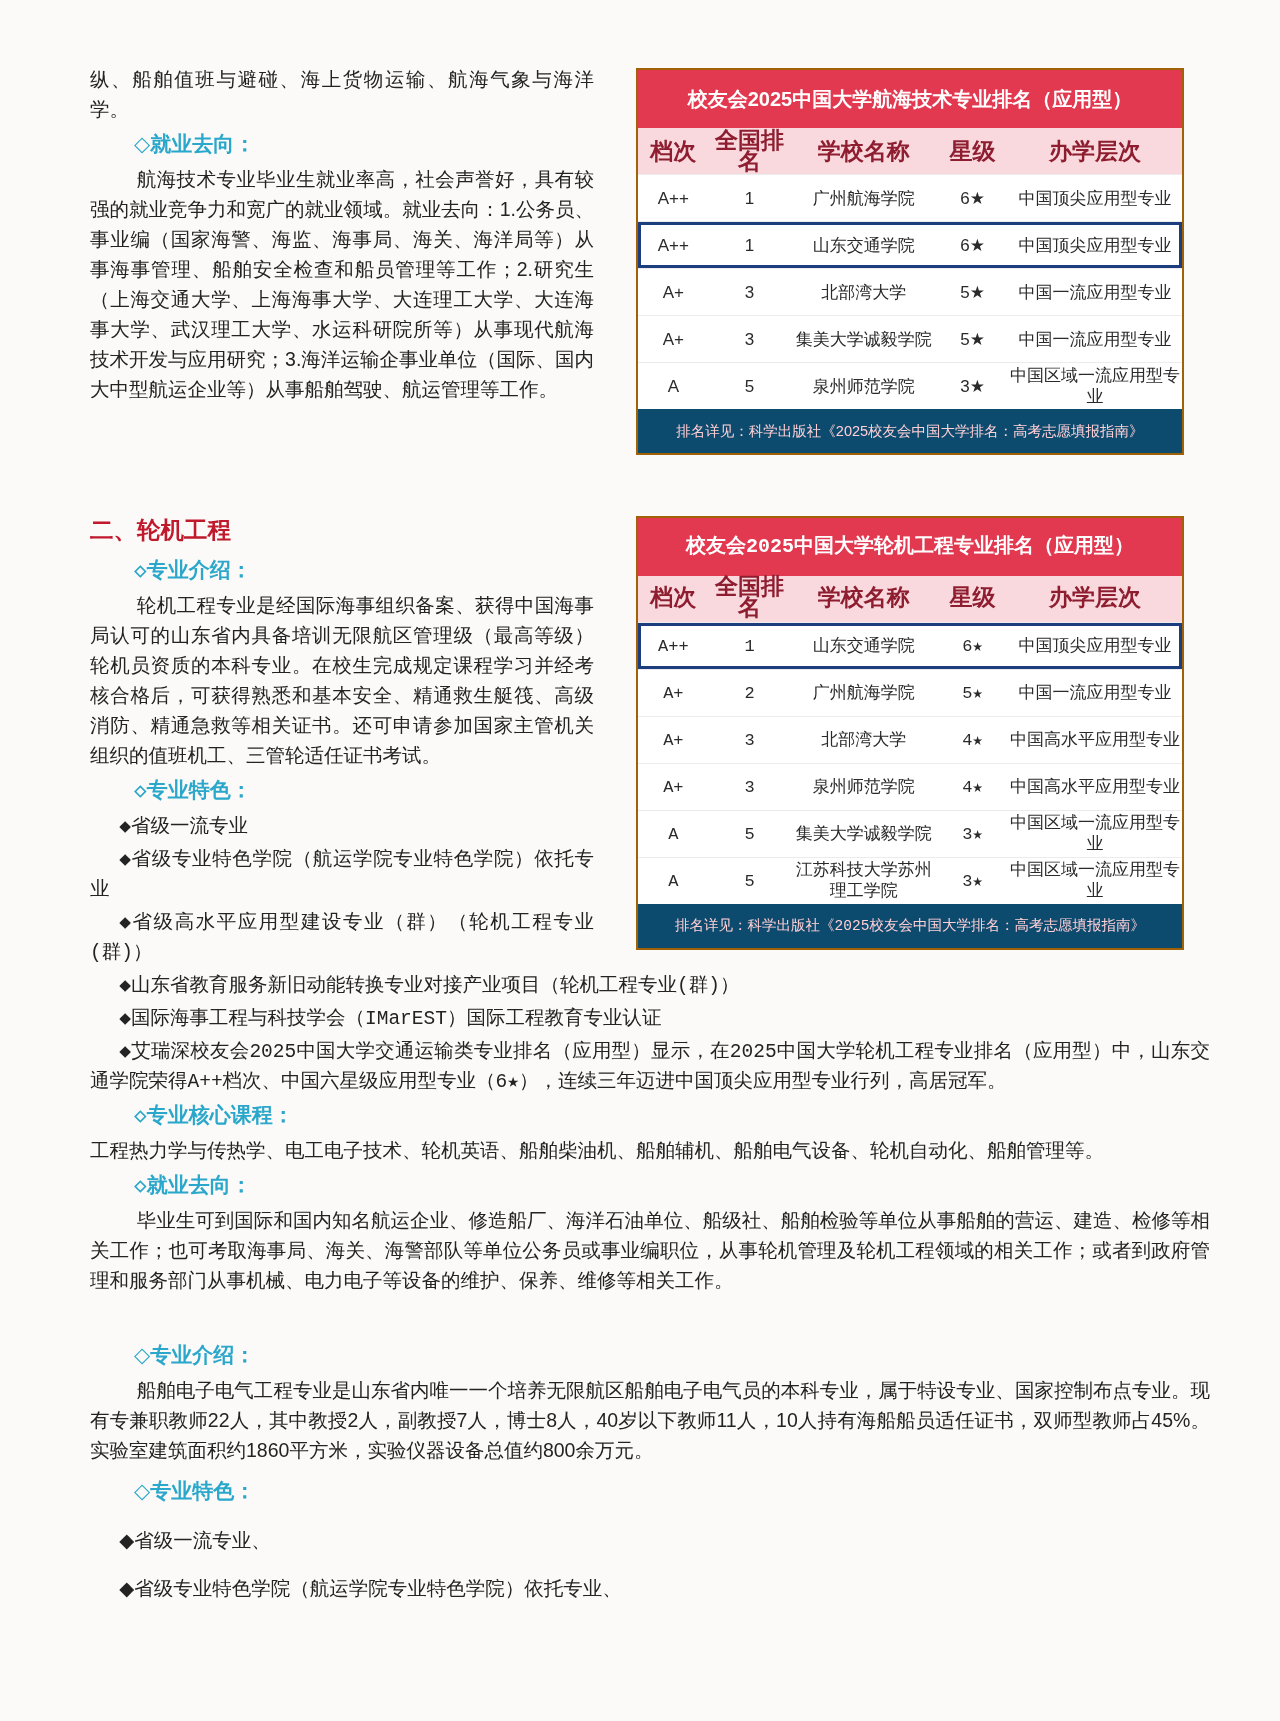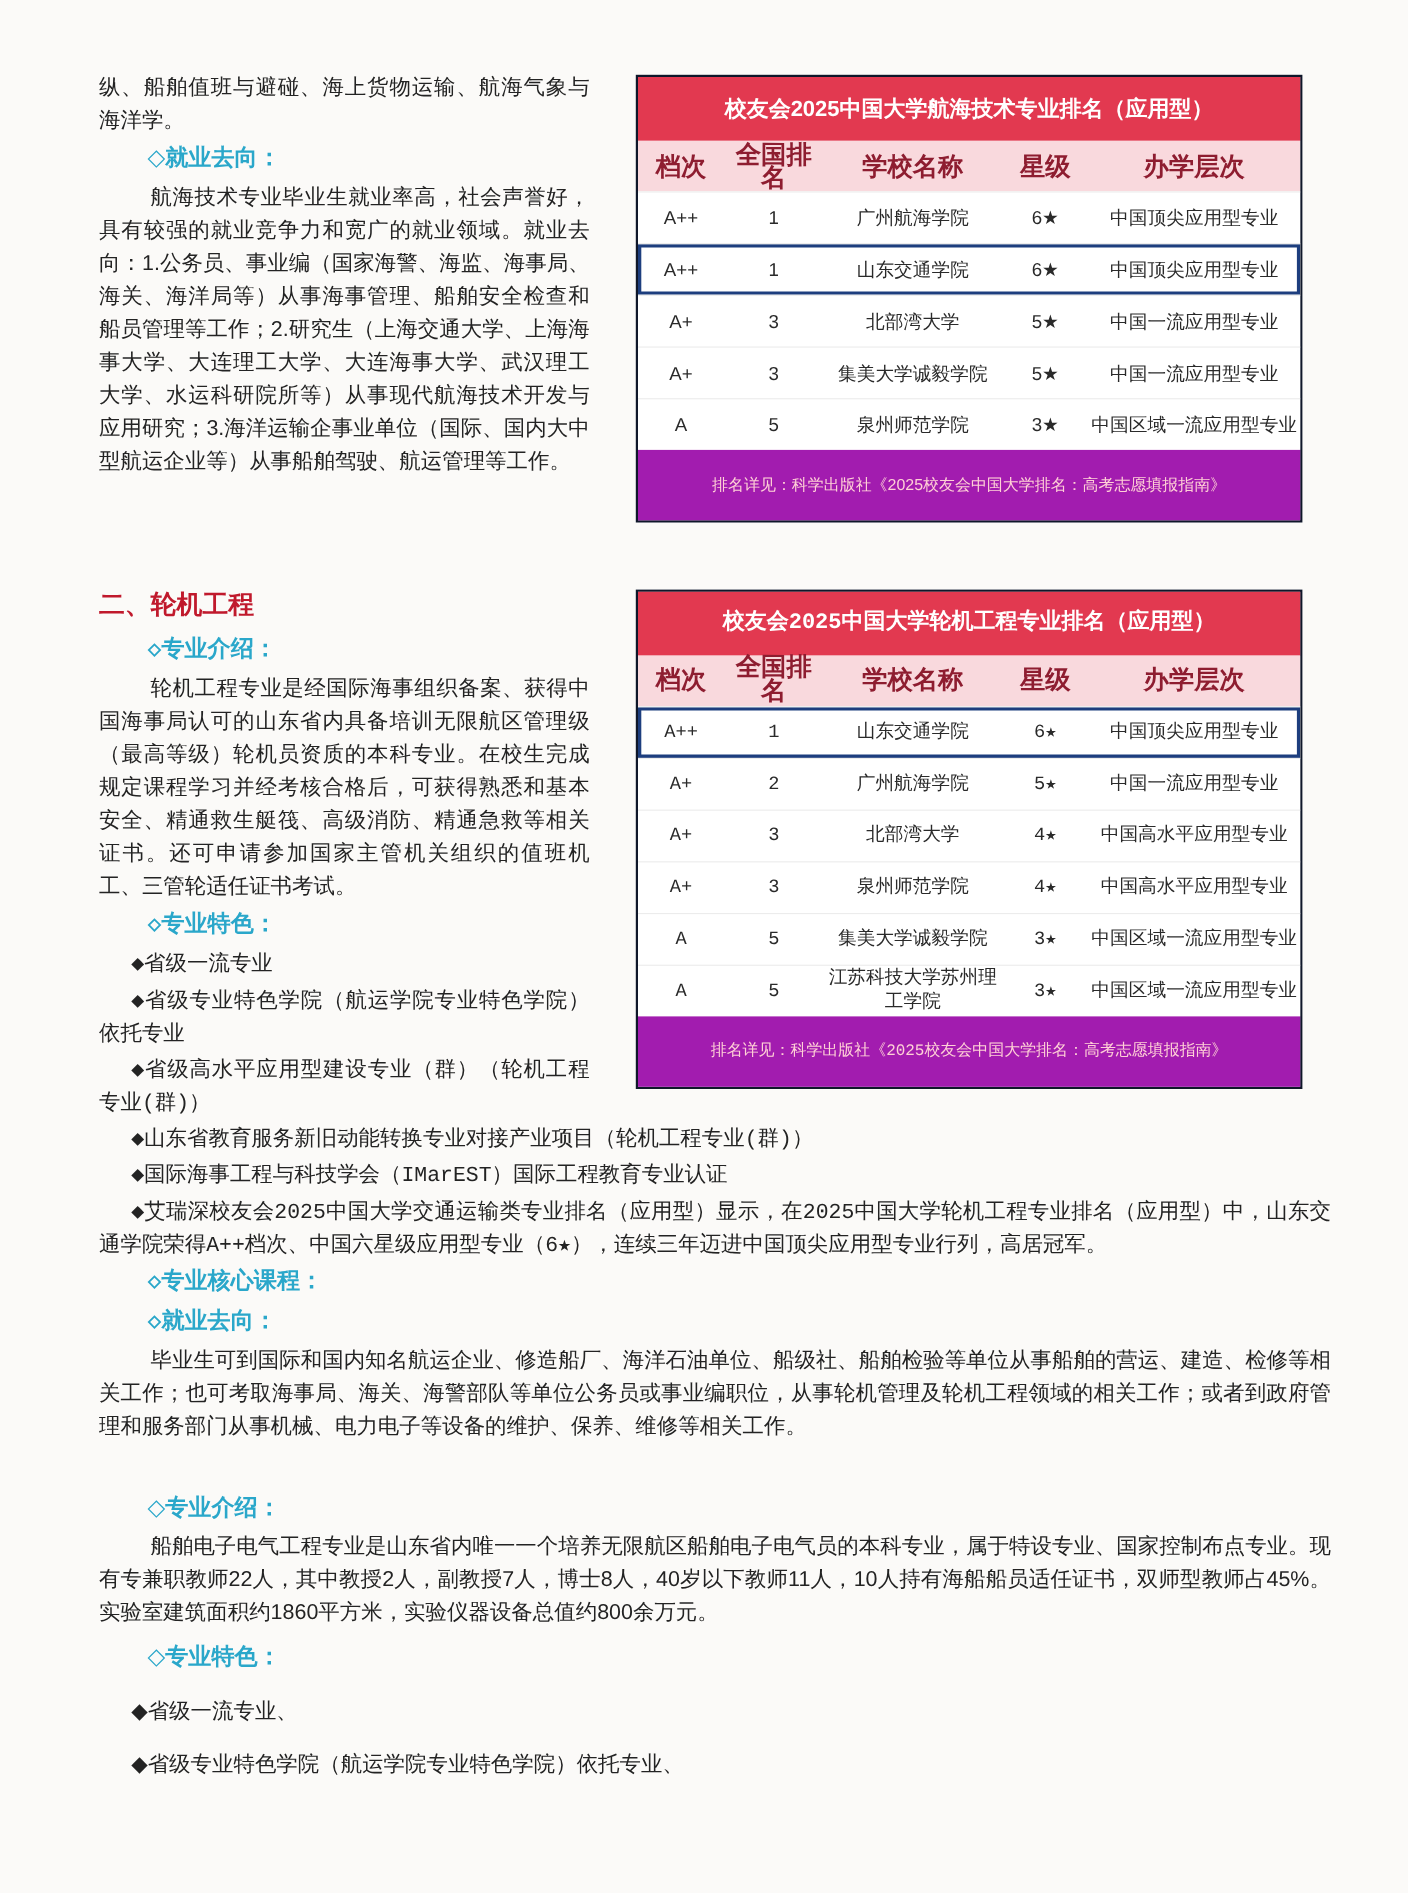--- a/index.html
+++ b/index.html
@@ -25,22 +25,22 @@
   h4.sub{
     color:#2aa7ca;font-size:21px;font-weight:bold;margin:4px 0 4px 0;
     text-indent:2.1em;line-height:32px;
   }
   .sec2{margin-top:37px;font-family:Liberation Mono, monospace;}
   .sec3{margin-top:42px;}
   .sec3 h4.sub{margin-top:10px;}
 
   
   .rank-card{
-    float:right;width:606px;margin:4px 26px 24px 42px;
-    background:#fff;border:2px solid #0f172a;box-sizing:border-box;
+    float:right;width:548px;margin:4px 26px 24px 42px;
+    background:#fff;border:2px solid #a16207;box-sizing:border-box;
   }
   .rank-card.t2{margin-top:0px;margin-bottom:18px;}
   .rank-title{
     background:#e23950;color:#ffffff;font-weight:bold;font-size:20px;
     text-align:center;padding:17px 6px;line-height:24px;
   }
   .rank-head{
     display:flex;background:#f9d9dd;color:#8e1d30;font-weight:bold;
     font-size:23px;align-items:center;min-height:46px;
   }
@@ -50,22 +50,22 @@
     box-sizing:border-box;
   }
   .rank-row.highlight{box-shadow:inset 0 0 0 3px #1d3e7e;}
   .rank-head span,.rank-row span{display:block;text-align:center;padding:2px 2px;box-sizing:border-box;line-height:21px;}
   .c-grade{width:13%;}
   .c-rank{width:15%;}
   .c-school{width:27%;}
   .c-stars{width:13%;}
   .c-level{width:32%;}
   .rank-foot{
-    background:#a21caf;color:#ffd0d6;font-size:14.5px;text-align:center;
-    padding:23px 4px;line-height:18px;
+    background:#0c4a6e;color:#ffd0d6;font-size:14.5px;text-align:center;
+    padding:13px 4px;line-height:18px;
   }
 </style>
 </head>
 <body>
 
 <div class="page">
 
   <section class="sec sec1">
 
     <aside class="rank-card t1">
@@ -182,20 +182,21 @@
     <h4 class="sub">◇专业介绍：</h4>
     <p class="body indent">轮机工程专业是经国际海事组织备案、获得中国海事局认可的山东省内具备培训无限航区管理级（最高等级）轮机员资质的本科专业。在校生完成规定课程学习并经考核合格后，可获得熟悉和基本安全、精通救生艇筏、高级消防、精通急救等相关证书。还可申请参加国家主管机关组织的值班机工、三管轮适任证书考试。</p>
     <h4 class="sub">◇专业特色：</h4>
     <p class="body bullet">◆省级一流专业</p>
     <p class="body bullet">◆省级专业特色学院（航运学院专业特色学院）依托专业</p>
     <p class="body bullet">◆省级高水平应用型建设专业（群）（轮机工程专业(群)）</p>
     <p class="body bullet">◆山东省教育服务新旧动能转换专业对接产业项目（轮机工程专业(群)）</p>
     <p class="body bullet">◆国际海事工程与科技学会（IMarEST）国际工程教育专业认证</p>
     <p class="body bullet">◆艾瑞深校友会2025中国大学交通运输类专业排名（应用型）显示，在2025中国大学轮机工程专业排名（应用型）中，山东交通学院荣得A++档次、中国六星级应用型专业（6★），连续三年迈进中国顶尖应用型专业行列，高居冠军。</p>
     <h4 class="sub">◇专业核心课程：</h4>
+    <p class="body">工程热力学与传热学、电工电子技术、轮机英语、船舶柴油机、船舶辅机、船舶电气设备、轮机自动化、船舶管理等。</p>
     <h4 class="sub">◇就业去向：</h4>
     <p class="body indent">毕业生可到国际和国内知名航运企业、修造船厂、海洋石油单位、船级社、船舶检验等单位从事船舶的营运、建造、检修等相关工作；也可考取海事局、海关、海警部队等单位公务员或事业编职位，从事轮机管理及轮机工程领域的相关工作；或者到政府管理和服务部门从事机械、电力电子等设备的维护、保养、维修等相关工作。</p>
   </section>
 
   <div class="clear"></div>
 
   <section class="sec sec3">
     <h4 class="sub">◇专业介绍：</h4>
     <p class="body indent">船舶电子电气工程专业是山东省内唯一一个培养无限航区船舶电子电气员的本科专业，属于特设专业、国家控制布点专业。现有专兼职教师22人，其中教授2人，副教授7人，博士8人，40岁以下教师11人，10人持有海船船员适任证书，双师型教师占45%。实验室建筑面积约1860平方米，实验仪器设备总值约800余万元。</p>
     <h4 class="sub">◇专业特色：</h4>

